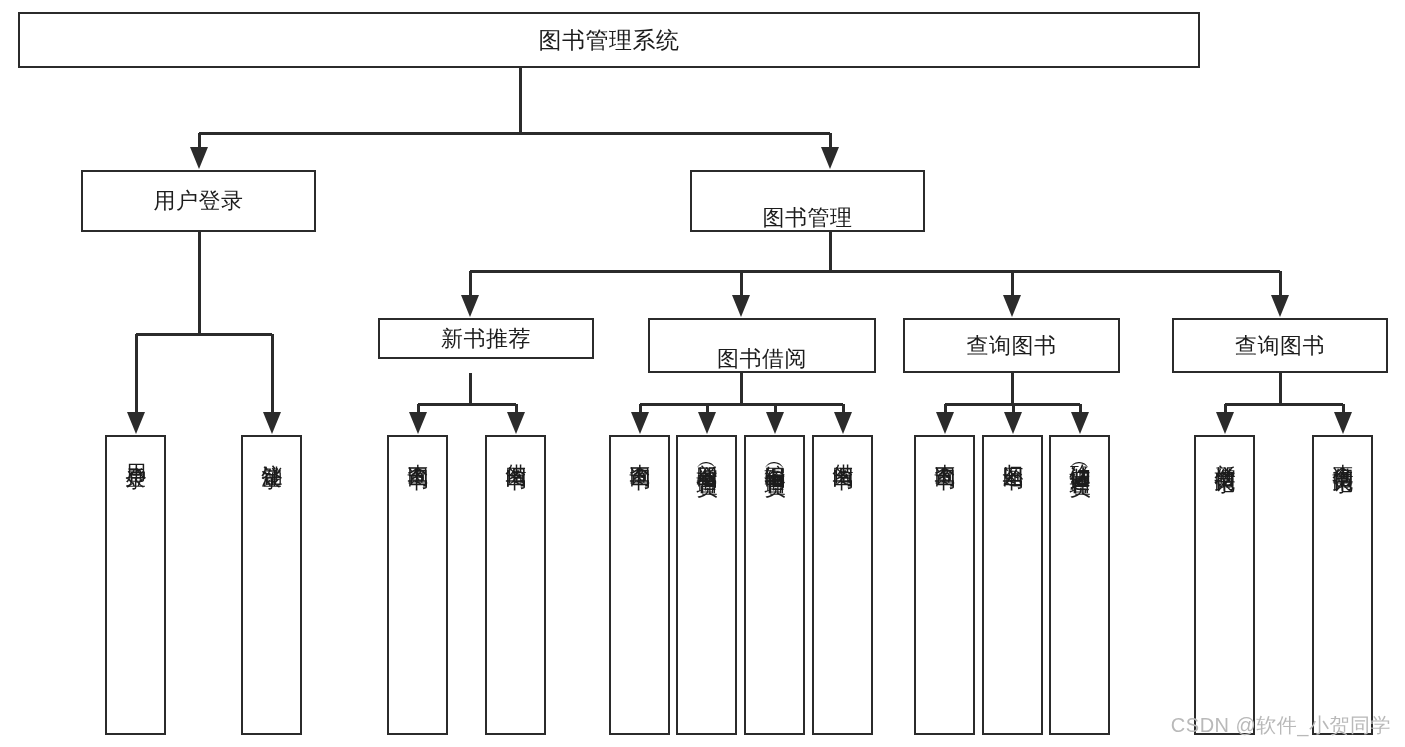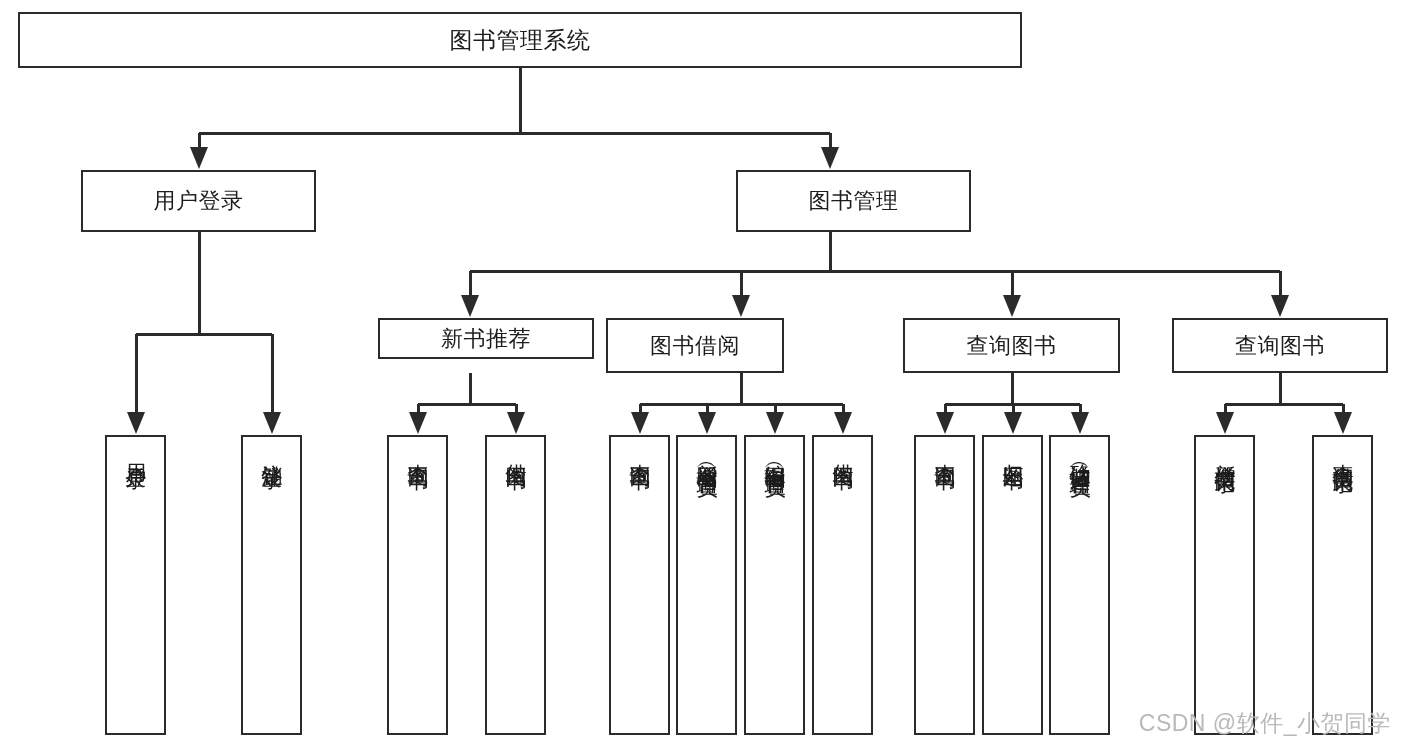--- a/index.html
+++ b/index.html
@@ -49,21 +49,21 @@
     text-orientation:upright;
     font-size:21px;
     line-height:1.28;
     letter-spacing:2px;
     white-space:nowrap;
   }
   .watermark{
     position:absolute;
     right:14px;
     bottom:8px;
-    font-size:23px;
+    font-size:20px;
     color:#b9b9b9;
     letter-spacing:0.5px;
     z-index:5;
     white-space:nowrap;
   }
 </style>
 </head>
 <body>
 
 <div id="canvas">
@@ -115,33 +115,33 @@
       <line x1="1080" y1="404" x2="1080" y2="414" stroke="#2b2b2b" stroke-width="3" shape-rendering="crispEdges"></line>
       <polygon points="1071,412 1089,412 1080,434" fill="#2b2b2b"></polygon>
       <line x1="1280" y1="373" x2="1280" y2="404" stroke="#2b2b2b" stroke-width="3" shape-rendering="crispEdges"></line>
       <line x1="1225" y1="404" x2="1343" y2="404" stroke="#2b2b2b" stroke-width="3" shape-rendering="crispEdges"></line>
       <line x1="1225" y1="404" x2="1225" y2="414" stroke="#2b2b2b" stroke-width="3" shape-rendering="crispEdges"></line>
       <polygon points="1216,412 1234,412 1225,434" fill="#2b2b2b"></polygon>
       <line x1="1343" y1="404" x2="1343" y2="414" stroke="#2b2b2b" stroke-width="3" shape-rendering="crispEdges"></line>
       <polygon points="1334,412 1352,412 1343,434" fill="#2b2b2b"></polygon>
     </svg>
   <div id="nodes">
-      <div class="node root" style="left: 18px; top: 12px; width: 1004px; height: 56px;">
+      <div class="node root" style="left: 18px; top: 12px; width: 1182px; height: 56px;">
         <span class="label">图书管理系统</span>
       </div>
       <div class="node" style="left: 81px; top: 170px; width: 235px; height: 62px;">
         <span class="label">用户登录</span>
       </div>
-      <div class="node" style="left: 736px; top: 170px; width: 235px; height: 62px;">
+      <div class="node" style="left: 690px; top: 170px; width: 235px; height: 62px; align-items: flex-end;">
         <span class="label">图书管理</span>
       </div>
       <div class="node" style="left: 378px; top: 318px; width: 216px; height: 41px;">
         <span class="label">新书推荐</span>
       </div>
-      <div class="node" style="left: 606px; top: 318px; width: 178px; height: 55px;">
+      <div class="node" style="left: 648px; top: 318px; width: 228px; height: 55px; align-items: flex-end;">
         <span class="label">图书借阅</span>
       </div>
       <div class="node" style="left: 903px; top: 318px; width: 217px; height: 55px;">
         <span class="label">查询图书</span>
       </div>
       <div class="node" style="left: 1172px; top: 318px; width: 216px; height: 55px;">
         <span class="label">查询图书</span>
       </div>
       <div class="node vertical" style="left: 105px; top: 435px; width: 61px; height: 300px;">
         <span class="label">用户登录</span>

